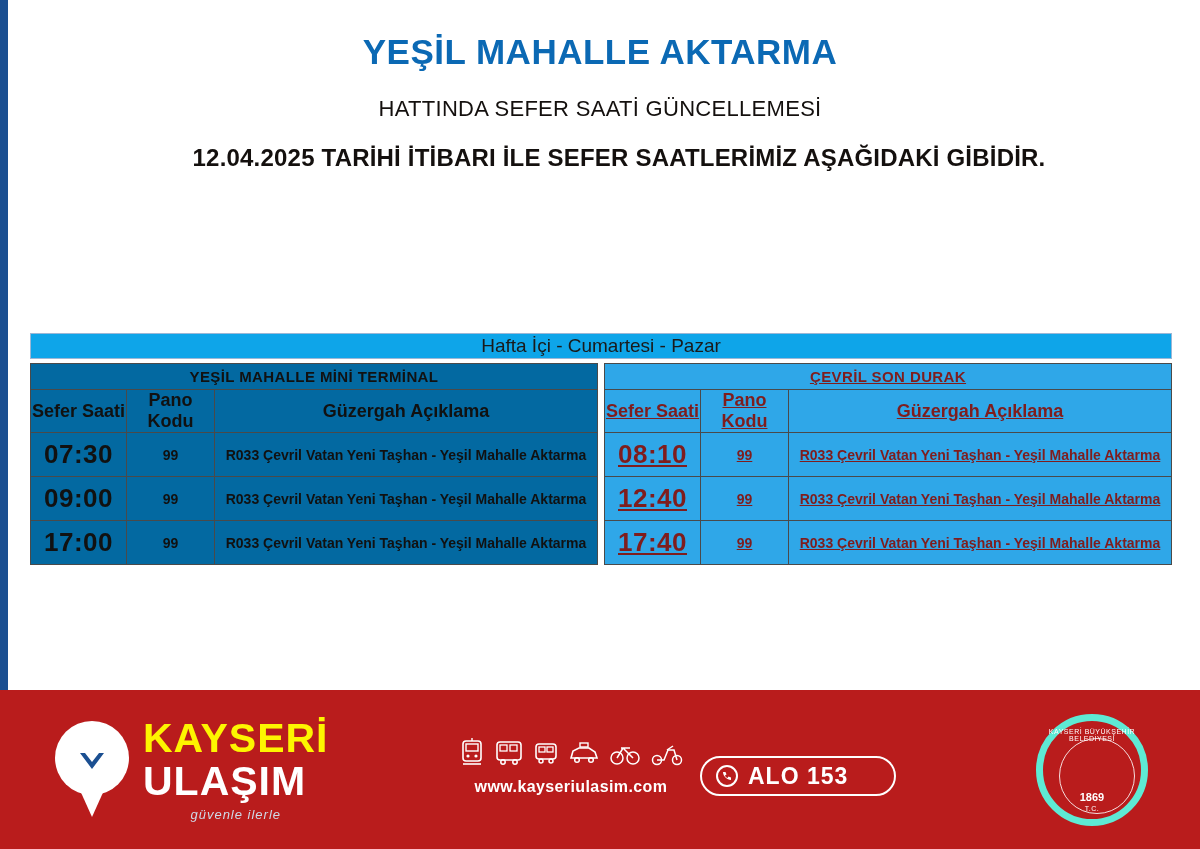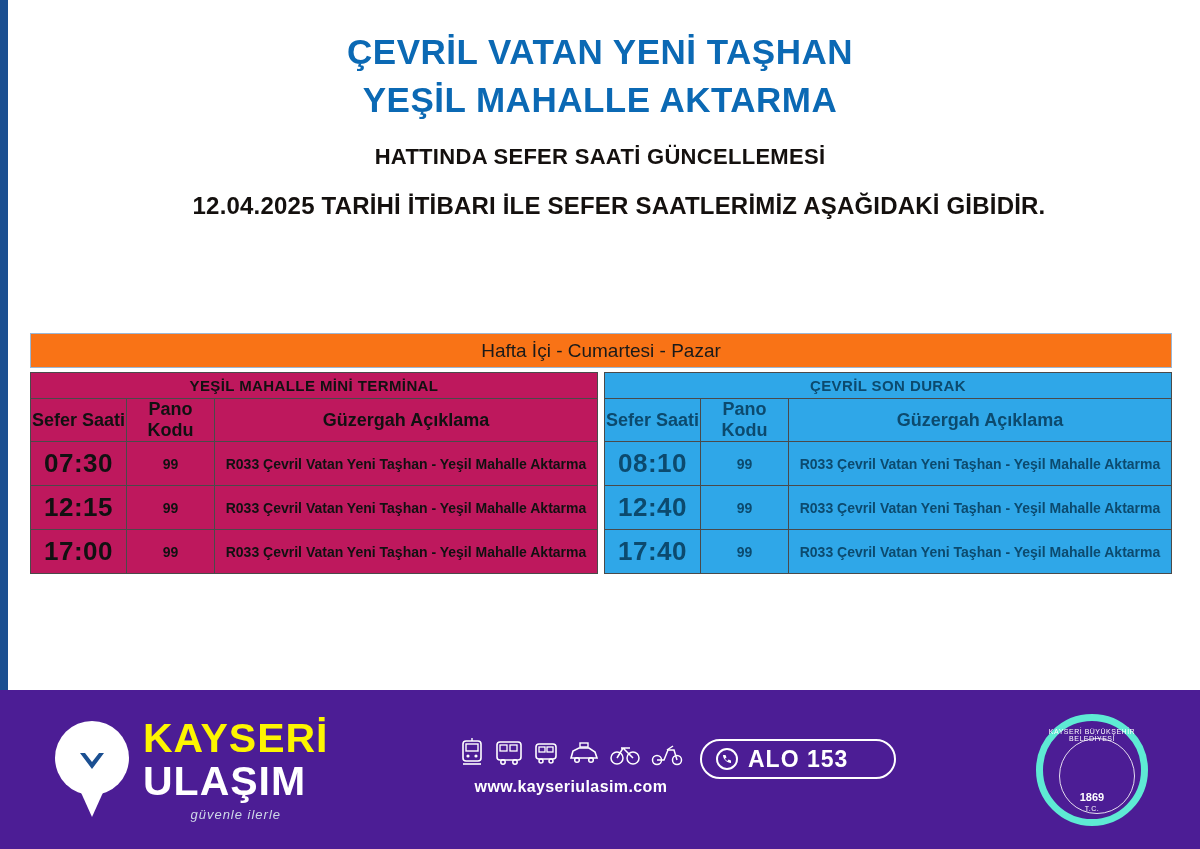--- a/index.html
+++ b/index.html
@@ -40,21 +40,21 @@
     color: #0b69b4;
     font-weight: bold;
     font-size: 35px;
     letter-spacing: 0.5px;
     margin-top: 22px;
     line-height: 1.25;
   }
   .line-title .l2 { display: block; margin-top: 4px; }
   .sub1 {
     color: #14100e;
-    font-weight: bold;
+    font-weight: normal;
     font-size: 22px;
     margin-top: 22px;
     letter-spacing: 0.3px;
   }
   .sub2 {
     color: #14100e;
     font-weight: bold;
     font-size: 24px;
     margin-top: 22px;
     letter-spacing: 0.2px;
@@ -62,23 +62,23 @@
   }
 
   
   .table-wrap {
     position: absolute;
     left: 30px;
     top: 333px;
     width: 1142px;
   }
   .band {
-    background: #f97316;
+    background: #0ea5e9;
     border: 1px solid #9bb7d6;
-    height: 35px;
+    height: 26px;
     display: flex;
     align-items: center;
     justify-content: center;
     font-size: 19px;
     color: #1a1a1a;
     font-weight: normal;
   }
 
   .two-col {
     display: flex;
@@ -93,23 +93,23 @@
     table-layout: fixed;
   }
   td, th {
     border: 1px solid #4a4a4a;
     padding: 0;
     text-align: center;
     vertical-align: middle;
   }
 
   
-  .yellow th, .yellow td { background: #be185d; color: #111; }
-  
-  .blue th, .blue td { background: #2fa7e8; color: #0c4a6e; }
+  .yellow th, .yellow td { background: #0369a1; color: #111; }
+  
+  .blue th, .blue td { background: #2fa7e8; color: #7f1d1d; text-decoration: underline; }
 
   .title-row th {
     height: 26px;
     font-size: 15px;
     font-weight: bold;
     letter-spacing: 0.4px;
   }
   .head-row th {
     height: 28px;
     font-size: 18px;
@@ -126,21 +126,21 @@
 
   .c-time { width: 96px; }
   .c-code { width: 88px; }
 
   
   .footer {
     position: absolute;
     left: 0; bottom: 0;
     width: 1200px;
     height: 159px;
-    background: #4c1d95;
+    background: #b91c1c;
   }
   .footer-inner {
     position: relative;
     width: 100%; height: 100%;
   }
   .brand {
     position: absolute;
     left: 55px; top: 28px;
     display: flex;
     align-items: center;
@@ -198,21 +198,21 @@
   .website {
     color: #ffffff;
     font-size: 16px;
     font-weight: bold;
     margin-top: 10px;
     letter-spacing: 0.4px;
   }
 
   .alo {
     position: absolute;
-    left: 700px; top: 49px;
+    left: 700px; top: 66px;
     width: 196px; height: 40px;
     border: 2px solid #ffffff;
     border-radius: 20px;
     display: flex; align-items: center; gap: 10px;
     padding-left: 14px;
   }
   .alo .phone-circle {
     width: 22px; height: 22px;
     border: 2px solid #ffffff;
     border-radius: 50%;
@@ -250,21 +250,20 @@
   }
 </style>
 </head>
 <body>
 
 <div class="left-rail"></div>
 
 <div class="header">
 
   <div class="line-title">
-    <span class="l1">ÇEVRİL VATAN YENİ TAŞHAN</span>
     <span class="l2">YEŞİL MAHALLE AKTARMA</span>
   </div>
 
   <div class="sub1">HATTINDA SEFER SAATİ GÜNCELLEMESİ</div>
   <div class="sub2">12.04.2025 TARİHİ İTİBARI İLE SEFER SAATLERİMİZ AŞAĞIDAKİ GİBİDİR.</div>
 </div>
 
 <div class="table-wrap">
 
   <div class="band">Hafta İçi - Cumartesi - Pazar</div>
@@ -286,21 +285,21 @@
           <th>Sefer Saati</th>
           <th>Pano Kodu</th>
           <th>Güzergah Açıklama</th>
         </tr>
         <tr class="data-row">
           <td class="time">07:30</td>
           <td class="code">99</td>
           <td class="desc">R033 Çevril Vatan Yeni Taşhan - Yeşil Mahalle Aktarma</td>
         </tr>
         <tr class="data-row">
-          <td class="time">12:15</td>
+          <td class="time">09:00</td>
           <td class="code">99</td>
           <td class="desc">R033 Çevril Vatan Yeni Taşhan - Yeşil Mahalle Aktarma</td>
         </tr>
         <tr class="data-row">
           <td class="time">17:00</td>
           <td class="code">99</td>
           <td class="desc">R033 Çevril Vatan Yeni Taşhan - Yeşil Mahalle Aktarma</td>
         </tr>
       </tbody>
         </table>

